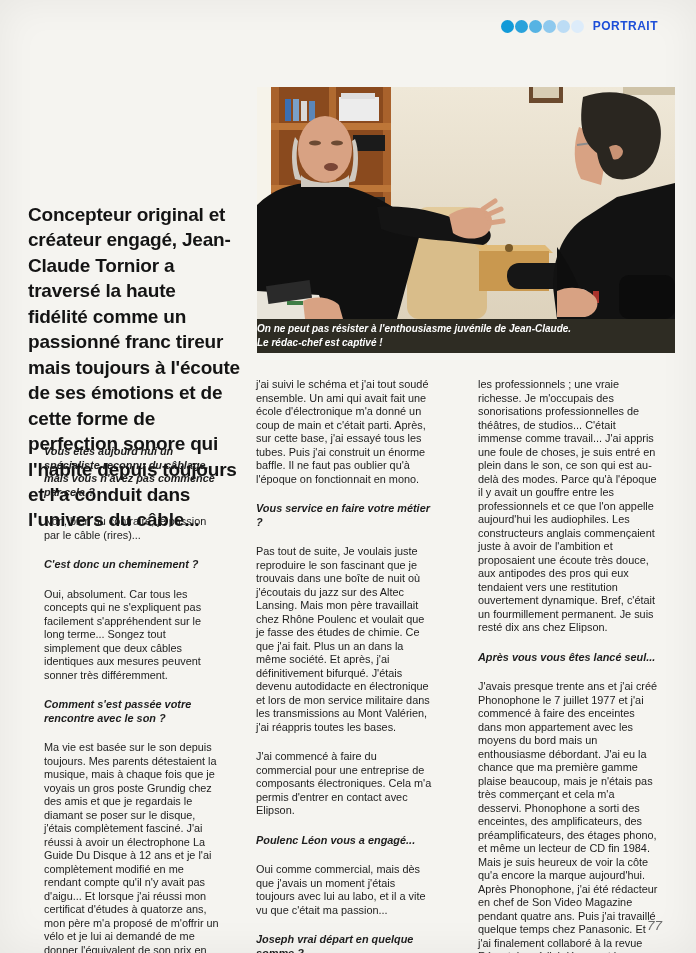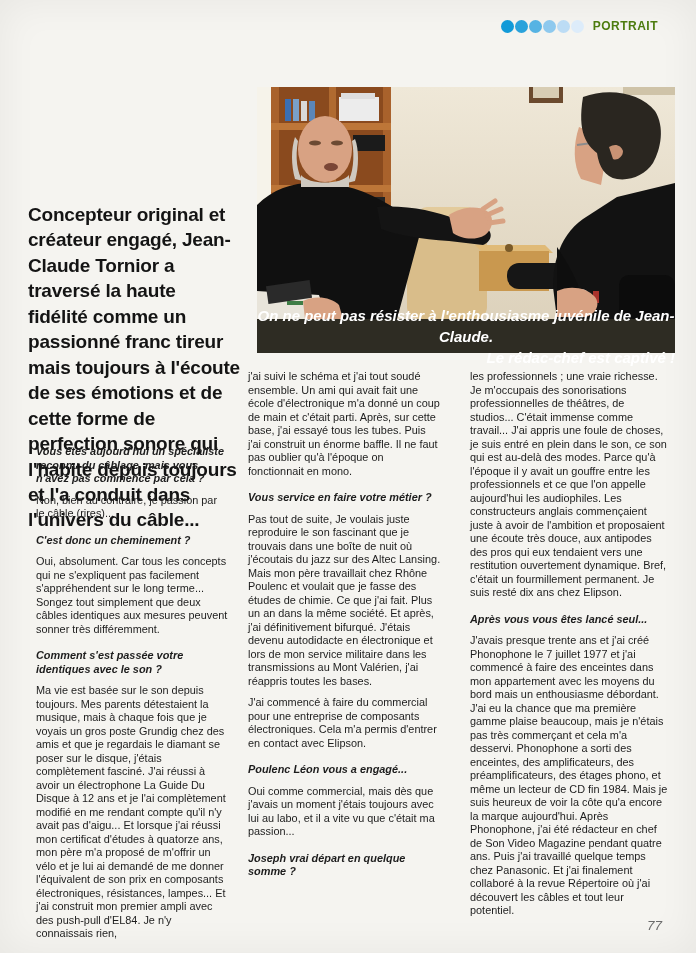--- a/index.html
+++ b/index.html
@@ -6,37 +6,37 @@
   .page{
     position:relative;width:696px;height:953px;margin:0 auto;
     background:#f5f4f0;overflow:hidden;
     font-family:"Liberation Sans",sans-serif;color:#1d1d1d;
     box-shadow:inset 0 0 40px rgba(0,0,0,0.06);
   }
   
   .brand{position:absolute;top:19px;right:38px;display:flex;align-items:center;}
   .dots{display:flex;align-items:center;margin-right:9px;}
   .dot{width:13px;height:13px;border-radius:50%;margin-left:1px;}
-  .brand-label{font-size:12px;font-weight:bold;letter-spacing:.5px;color:#4d7c0f;}
+  .brand-label{font-size:12px;font-weight:bold;letter-spacing:.5px;color:#1d4ed8;}
   
   .photo{position:absolute;left:257px;top:87px;width:418px;height:266px;background:#000;}
   .photo svg{display:block;}
   .caption{
     height:34px;background:#2e2c23;color:#fff;display:flex;flex-direction:column;
-    justify-content:center;align-items:flex-end;font-size:15px;font-style:italic;
+    justify-content:center;align-items:flex-start;font-size:10px;font-style:italic;
     font-weight:bold;line-height:1.4;text-align:center;
   }
   
   .intro{
     position:absolute;left:28px;top:202px;width:212px;
     font-size:19px;font-weight:bold;line-height:1.34;color:#141414;letter-spacing:-.2px;
   }
   
   .col{position:absolute;font-size:10.9px;line-height:13.5px;}
-  .col p{margin:8px;}
+  .col p{margin:16px;}
   .col p.q{font-weight:bold;font-style:italic;margin-top:13px;margin-bottom:1px;}
   .col p.q:first-child{margin-top:0;}
   .col p.a + p.a{margin-top:0;}
   #col-0{left:28px;top:445px;width:208px;}
   #col-1{left:240px;top:362px;width:209px;}
   #col-2{left:462px;top:362px;width:214px;}
   
   .folio{position:absolute;right:34px;top:918px;font-size:13.5px;color:#6b6b6b;font-style:italic;text-align:center;}
 </style>
 </head>
@@ -135,21 +135,21 @@
     </div>
   </div>
 
   <div class="intro">Concepteur original et créateur engagé, Jean-Claude Tornior a traversé la haute fidélité comme un passionné franc tireur mais toujours à l'écoute de ses émotions et de cette forme de perfection sonore qui l'habite depuis toujours et l'a conduit dans l'univers du câble...</div>
 
   <div class="col" id="col-0">
       <p class="q">Vous êtes aujourd'hui un spécialiste reconnu du câblage, mais vous n'avez pas commencé par cela ?</p>
       <p class="a">Non, bien au contraire, je passion par le câble (rires)...</p>
       <p class="q">C'est donc un cheminement ?</p>
       <p class="a">Oui, absolument. Car tous les concepts qui ne s'expliquent pas facilement s'appréhendent sur le long terme... Songez tout simplement que deux câbles identiques aux mesures peuvent sonner très différemment.</p>
-      <p class="q">Comment s'est passée votre identiques avec le son ?</p>
+      <p class="q">Comment s'est passée votre rencontre avec le son ?</p>
       <p class="a">Ma vie est basée sur le son depuis toujours. Mes parents détestaient la musique, mais à chaque fois que je voyais un gros poste Grundig chez des amis et que je regardais le diamant se poser sur le disque, j'étais complètement fasciné. J'ai réussi à avoir un électrophone La Guide Du Disque à 12 ans et je l'ai complètement modifié en me rendant compte qu'il n'y avait pas d'aigu... Et lorsque j'ai réussi mon certificat d'études à quatorze ans, mon père m'a proposé de m'offrir un vélo et je lui ai demandé de me donner l'équivalent de son prix en composants électroniques, résistances, lampes... Et j'ai construit mon premier ampli avec des push-pull d'EL84. Je n'y connaissais rien,</p>
     </div>
   <div class="col" id="col-1">
       <p class="a">j'ai suivi le schéma et j'ai tout soudé ensemble. Un ami qui avait fait une école d'électronique m'a donné un coup de main et c'était parti. Après, sur cette base, j'ai essayé tous les tubes. Puis j'ai construit un énorme baffle. Il ne faut pas oublier qu'à l'époque on fonctionnait en mono.</p>
       <p class="q">Vous service en faire votre métier ?</p>
       <p class="a">Pas tout de suite, Je voulais juste reproduire le son fascinant que je trouvais dans une boîte de nuit où j'écoutais du jazz sur des Altec Lansing. Mais mon père travaillait chez Rhône Poulenc et voulait que je fasse des études de chimie. Ce que j'ai fait. Plus un an dans la même société. Et après, j'ai définitivement bifurqué. J'étais devenu autodidacte en électronique et lors de mon service militaire dans les transmissions au Mont Valérien, j'ai réappris toutes les bases.</p>
       <p class="a">J'ai commencé à faire du commercial pour une entreprise de composants électroniques. Cela m'a permis d'entrer en contact avec Elipson.</p>
       <p class="q">Poulenc Léon vous a engagé...</p>
       <p class="a">Oui comme commercial, mais dès que j'avais un moment j'étais toujours avec lui au labo, et il a vite vu que c'était ma passion...</p>
       <p class="q">Joseph vrai départ en quelque somme ?</p>

